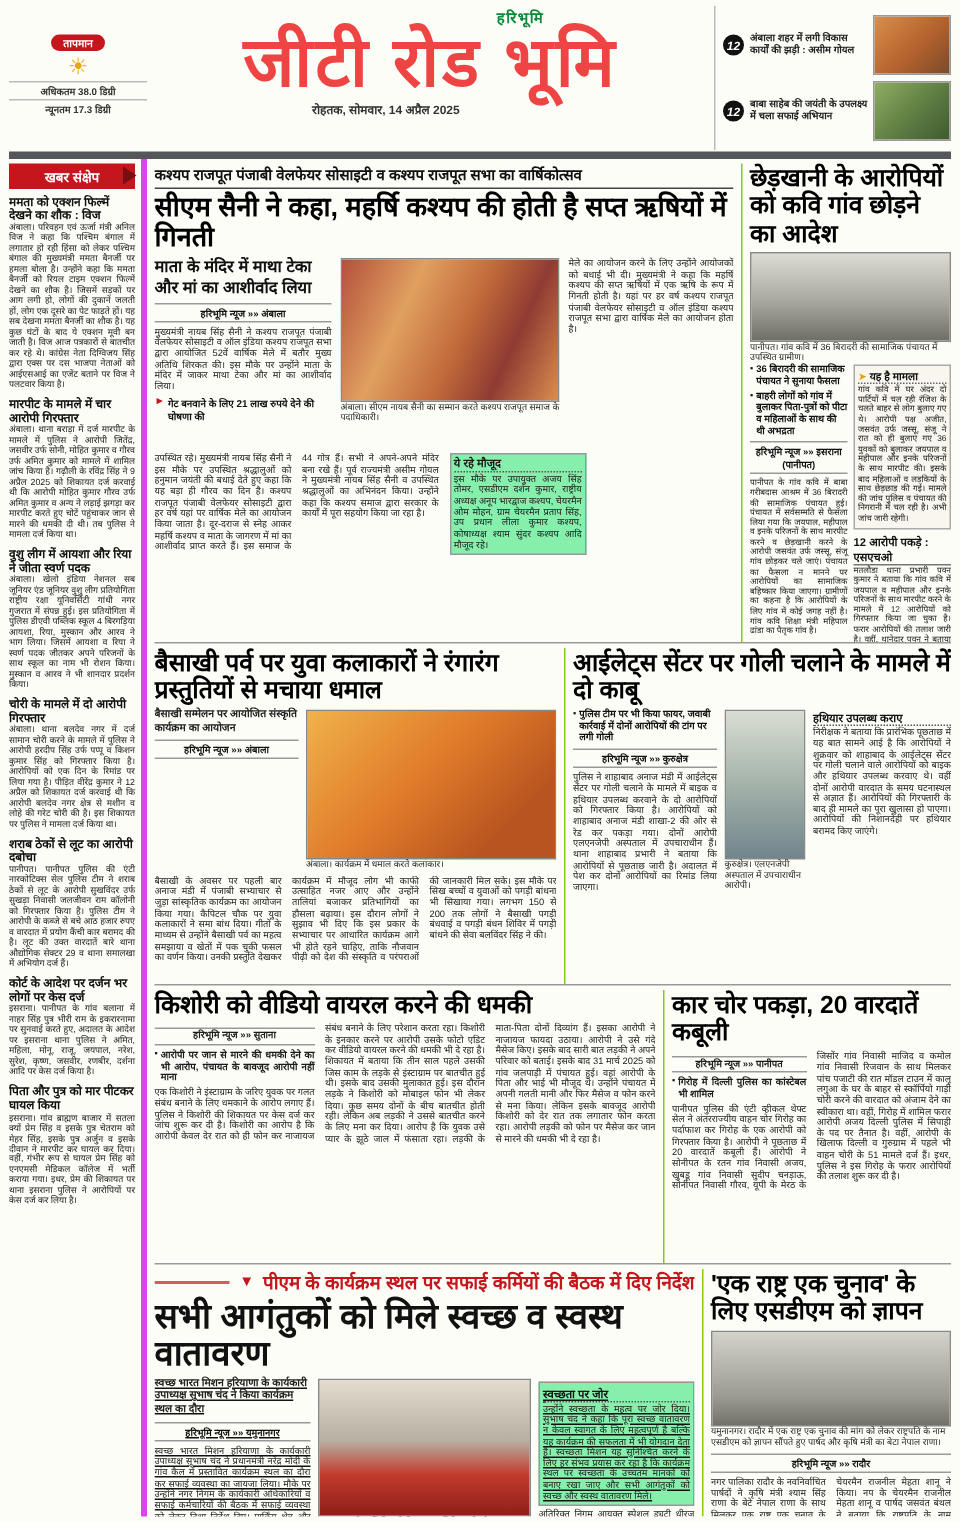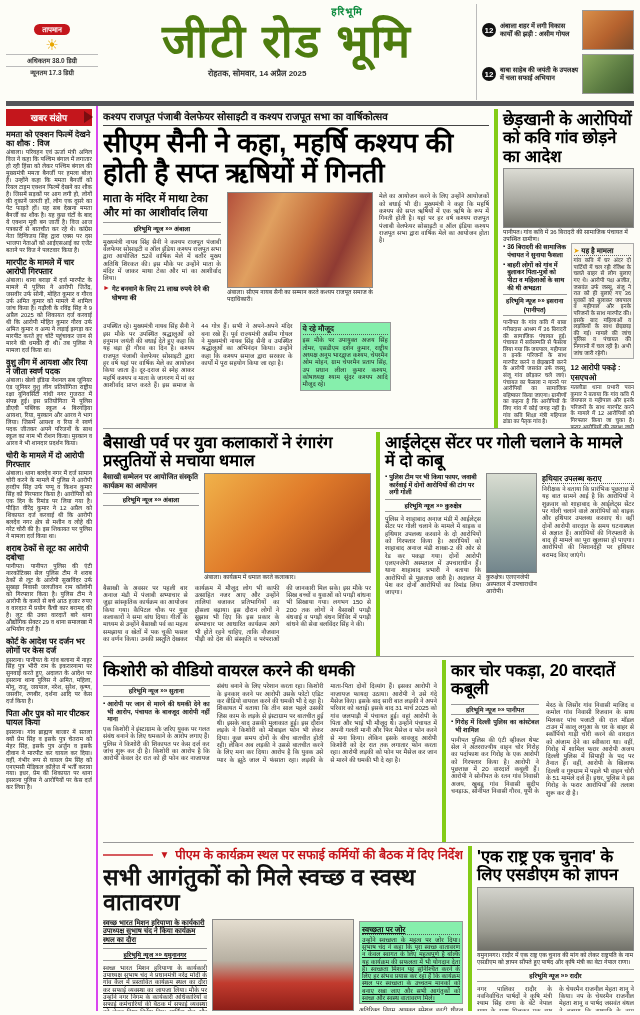--- a/index.html
+++ b/index.html
@@ -10,52 +10,52 @@
     font-family:"Liberation Sans","DejaVu Sans",sans-serif;
   }
   
   .masthead { display:grid; grid-template-columns:92px 1fr 158px; height:100px; padding:4px 6px 0 6px; }
   .weather { padding-top:14px; text-align:center; }
   .w-pill { display:inline-block; background:#c4161c; color:#fff; font-size:7px; font-weight:bold; border-radius:6px; padding:1px 8px; }
   .sun { font-size:15px; color:#e8a700; line-height:17px; }
   .w-line { font-size:6.5px; font-weight:bold; color:#333; border-top:1px solid #bbb; margin-top:1px; padding-top:1px; }
   .m-center { text-align:center; position:relative; }
   .brand { color:#0b8a3c; font-weight:bold; font-size:10px; letter-spacing:1px; margin-left:120px; }
-  .np-title { color:#4d7c0f; font-weight:bold; font-size:46px; line-height:46px; letter-spacing:2px; }
+  .np-title { color:#ef4444; font-weight:bold; font-size:46px; line-height:46px; letter-spacing:2px; }
   .dateline { font-size:8px; font-weight:bold; color:#333; margin-top:3px; text-align:left; padding-left:110px; }
   .briefs { border-left:1px solid #bbb; padding-left:5px; display:flex; flex-direction:column; gap:4px; justify-content:center; }
   .brief { display:grid; grid-template-columns:15px 1fr 52px; gap:3px; align-items:center; }
-  .badge { width:14px; height:14px; border-radius:50%; background:#111; color:#fff; font-size:8px; font-weight:bold; display:flex; align-items:center; justify-content:center; }
+  .badge { width:14px; height:14px; border-radius:50%; background:#111; color:#fff; font-size:8px; font-weight:bold; display:flex; align-items:center; justify-content:center;font-style:italic; }
   .btxt { font-size:6.6px; font-weight:bold; color:#222; line-height:1.2; }
   .thumb { height:40px; border:1px solid #999; }
   .ph-t1 { background:linear-gradient(135deg,#d98f4a,#b5622e 55%,#7a4a2a); }
   .ph-t2 { background:linear-gradient(135deg,#8fae62,#5d7d43 55%,#3f5a2e); }
   .mast-rule { height:5px; background:#55565a; margin:1px 6px 0 6px; }
   
   .content { display:grid; grid-template-columns:92px 1fr; padding:0 6px; height:905px; }
   
-  .rail { border-right:2px solid #d946ef; padding:3px 4px 0 0; overflow:hidden; }
+  .rail { border-right:4px solid #d946ef; padding:3px 4px 0 0; overflow:hidden; }
   .rail-head { position:relative; background:#c4161c; color:#fff; font-size:9px; font-weight:bold; text-align:center; padding:2px 0; margin-bottom:3px; }
   .flag { position:absolute; right:-1px; top:2px; width:0; height:0; border-left:9px solid #7a0d10; border-top:6px solid transparent; border-bottom:6px solid transparent; }
   .rail-title { font-size:8px; font-weight:bold; line-height:1.15; margin:4px 0 1px 0; }
   .tiny { font-size:6.2px; line-height:1.18; text-align:justify; color:#1c1c1c; }
   .rail-body { font-size:5.9px; }
   
   .mainarea { padding-left:5px; display:flex; flex-direction:column; }
   section { border-top:1px solid #999; padding-top:3px; overflow:hidden; }
   section:first-child { border-top:none; }
   .sec1 { height:322px; display:grid; grid-template-columns:1fr 140px; gap:5px; }
   .sec2 { height:228px; display:grid; grid-template-columns:268px 1fr; gap:5px; }
   .sec3 { height:186px; display:grid; grid-template-columns:334px 1fr; gap:5px; }
   .sec4 { height:169px; display:grid; grid-template-columns:1fr 166px; gap:5px; }
-  .vsep { border-left:4px solid #84cc16; padding-left:5px; overflow:hidden; }
+  .vsep { border-left:1px solid #84cc16; padding-left:5px; overflow:hidden; }
   article { overflow:hidden; }
   
   .kicker1 { font-size:10px; font-weight:bold; border-bottom:1px solid #444; padding-bottom:2px; margin-bottom:2px; }
-  .hl1 { font-size:27px; line-height:1.12; font-weight:bold; color:#000; margin:2px 0 4px 0; }
+  .hl1 { font-size:18px; line-height:1.12; font-weight:bold; color:#000; margin:2px 0 4px 0; }
   .hl2 { font-size:16.5px; line-height:1.12; font-weight:bold; color:#000; margin:1px 0 3px 0; }
   .hl3 { font-size:23px; line-height:1.1; font-weight:bold; margin:2px 0 3px 0; }
   .subhead { font-size:11px; font-weight:bold; line-height:1.2; margin-bottom:2px; }
   .byline { font-size:6.4px; font-weight:bold; text-align:center; border-top:1px solid #999; border-bottom:1px solid #999; padding:1px 0; margin:3px 0; }
   .kicker2 { font-size:7px; font-weight:bold; line-height:1.25; color:#222; }
   
   figure { overflow:hidden; }
   .photo { width:100%; border:1px solid #888; }
   .cap { font-size:6px; color:#222; line-height:1.15; padding-top:1px; }
   .ph-main { height:96px; background:linear-gradient(115deg,#b4503c,#e0a060 30%,#c26a3a 55%,#8f3b33 75%,#d98e4f); }

